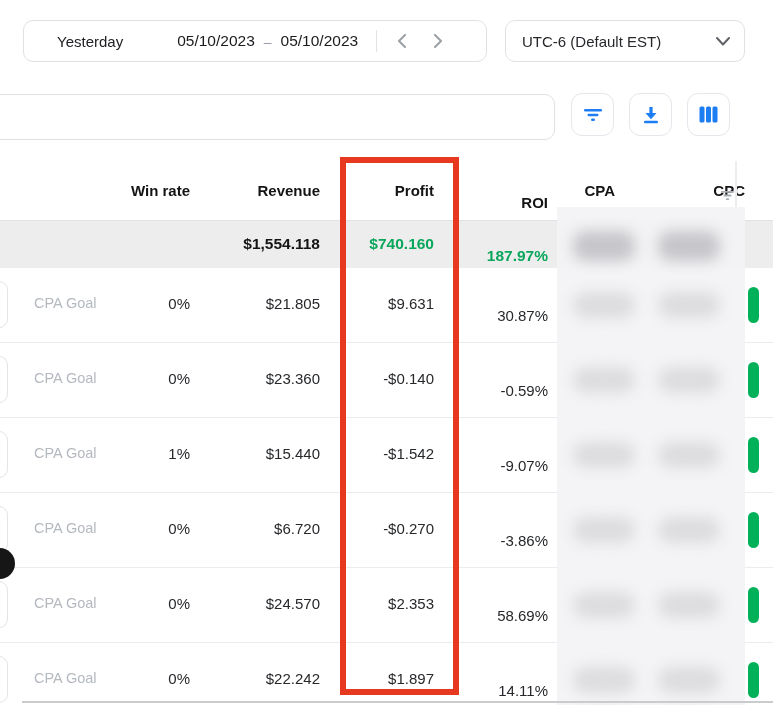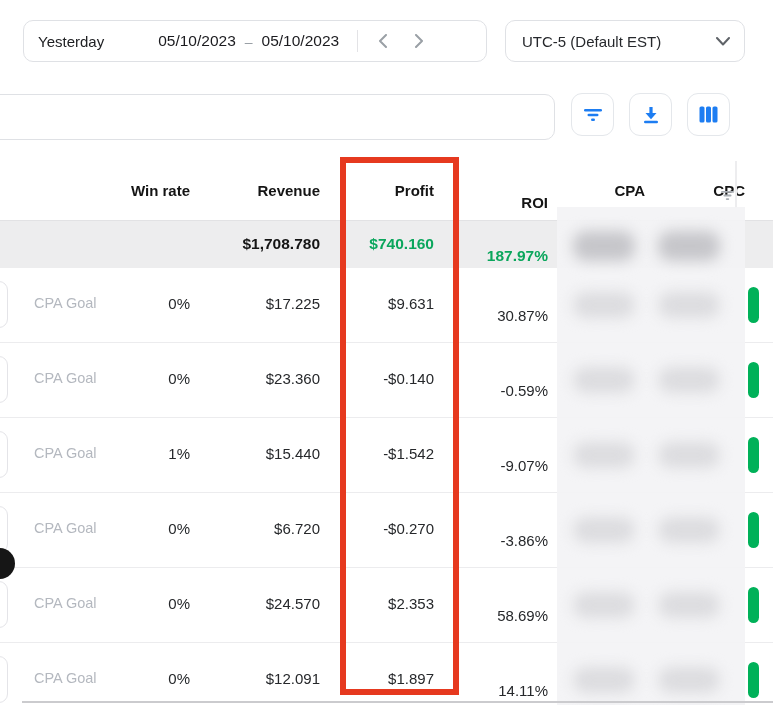--- a/index.html
+++ b/index.html
@@ -6,21 +6,21 @@
   body{
     width:773px;height:705px;position:relative;overflow:hidden;
     background:#ffffff;
     font-family:"Liberation Sans","DejaVu Sans",sans-serif;
     color:#202124;
   }
   
   .daterange{
     position:absolute;left:23px;top:20px;width:464px;height:42px;
     border:1.5px solid #dfe1e5;border-radius:10px;box-sizing:border-box;
-    display:flex;align-items:center;background:#fff;
+    display:flex;align-items:center;background:#fff;padding-left:19px;
   }
   .preset{margin-left:14px;font-size:15px;color:#202124;cursor:pointer;}
   .dates{margin-left:54px;display:flex;align-items:flex-end;gap:9px;font-size:15.5px;color:#1b1b1f;cursor:pointer;}
   .range-dash{color:#9aa0a6;font-size:14px;}
   .pipe{margin-left:18px;width:1px;height:22px;background:#e3e3e6;}
   .navchev{margin-left:14px;width:22px;height:22px;display:flex;align-items:center;justify-content:center;cursor:pointer;}
   .navchev svg{stroke:#9aa0a6;fill:none;stroke-width:2;stroke-linecap:round;stroke-linejoin:round;}
   .tz{
     position:absolute;left:505px;top:20px;width:240px;height:42px;
     border:1.5px solid #dfe1e5;border-radius:10px;box-sizing:border-box;
@@ -38,21 +38,21 @@
   .iconbtn{
     position:absolute;top:93px;width:43px;height:43px;
     border:1.5px solid #e4e7eb;border-radius:11px;background:#fff;box-sizing:border-box;
     display:flex;align-items:center;justify-content:center;cursor:pointer;
   }
   .iconbtn.b1{left:571px;} .iconbtn.b2{left:629px;} .iconbtn.b3{left:687px;}
   
   .th{position:absolute;top:182px;height:20px;font-size:15px;font-weight:700;color:#141414;text-align:right;cursor:pointer;}
   .c-win{left:88px;width:102px;} .c-rev{left:216px;width:104px;}
   .c-pro{left:330px;width:104px;} .c-roi{left:444px;width:104px;margin-top:12px;}
-  .c-cpa{left:543px;width:102px;} .c-cpc{left:645px;width:100px;}
+  .c-cpa{left:513px;width:102px;} .c-cpc{left:645px;width:100px;}
   .cpcfilter{position:absolute;left:720px;top:187px;cursor:pointer;}
   .hdivider{position:absolute;left:735px;top:161px;width:2px;height:47px;background:#ededef;}
   .sumrow{
     position:absolute;left:0;top:220px;width:773px;height:48px;
     background:#ededee;border-top:1px solid #e2e2e4;box-sizing:border-box;
   }
   .sumcell{position:absolute;top:14px;height:20px;font-size:15.5px;font-weight:700;text-align:right;color:#141414;}
   .pos{color:#0aa65c;} .neg{color:#e5494b;}
   .row{position:absolute;left:0;width:773px;height:75px;border-bottom:1px solid #ececee;box-sizing:border-box;background:#fff;}
   .r0{top:268px;} .r1{top:343px;} .r2{top:418px;} .r3{top:493px;} .r4{top:568px;} .r5{top:643px;border-bottom:none;}
@@ -90,21 +90,21 @@
       </svg>
   </span>
   <span class="navchev">
     <svg width="10" height="14" viewBox="0 0 10 14">
         <polyline points="2,1 8,7 2,13"></polyline>
       </svg>
   </span>
 </div>
 
 <div class="tz">
-  <span>UTC-5 (Default EST)</span>
+  <span>UTC-6 (Default EST)</span>
   <svg width="14" height="9" viewBox="0 0 14 9">
       <polyline points="1,1 7,7.5 13,1"></polyline>
     </svg>
 </div>
 
 <input class="search" type="text" value="" style="">
 
 <div class="iconbtn b1">
   <svg width="20" height="14" viewBox="0 0 20 14">
     <rect x="1" y="1" width="18" height="2.6" rx="1.3" fill="#1d7df2"></rect>
@@ -136,30 +136,30 @@
 <span class="cpcfilter">
   <svg width="15" height="11" viewBox="0 0 15 11">
     <rect x="1" y="1" width="13" height="1.8" rx="0.9" fill="#a8adb3"></rect>
     <rect x="3.5" y="4.6" width="8" height="1.8" rx="0.9" fill="#a8adb3"></rect>
     <rect x="5.8" y="8.2" width="3.4" height="1.8" rx="0.9" fill="#a8adb3"></rect>
   </svg>
 </span>
 <div class="hdivider"></div>
 
 <div class="sumrow">
-  <div class="sumcell c-rev">$1,708.780</div>
+  <div class="sumcell c-rev">$1,554.118</div>
   <div class="sumcell c-pro pos">$740.160</div>
   <div class="sumcell c-roi pos">187.97%</div>
 </div>
 
 <div class="row r0">
   <div class="stub"></div>
   <div class="goal">CPA Goal</div>
   <div class="cell c-win">0%</div>
-  <div class="cell c-rev">$17.225</div>
+  <div class="cell c-rev">$21.805</div>
   <div class="cell c-pro pos">$9.631</div>
   <div class="cell c-roi pos">30.87%</div>
 </div>
 <div class="row r1">
   <div class="stub"></div>
   <div class="goal">CPA Goal</div>
   <div class="cell c-win">0%</div>
   <div class="cell c-rev">$23.360</div>
   <div class="cell c-pro neg">-$0.140</div>
   <div class="cell c-roi neg">-0.59%</div>
@@ -185,21 +185,21 @@
   <div class="goal">CPA Goal</div>
   <div class="cell c-win">0%</div>
   <div class="cell c-rev">$24.570</div>
   <div class="cell c-pro pos">$2.353</div>
   <div class="cell c-roi pos">58.69%</div>
 </div>
 <div class="row r5">
   <div class="stub"></div>
   <div class="goal">CPA Goal</div>
   <div class="cell c-win">0%</div>
-  <div class="cell c-rev">$12.091</div>
+  <div class="cell c-rev">$22.242</div>
   <div class="cell c-pro pos">$1.897</div>
   <div class="cell c-roi pos">14.11%</div>
 </div>
 
 <div class="blurzone">
   <div class="blob cpa sum bt0"></div>
   <div class="blob cpc sum bt0"></div>
   <div class="blob cpa bt1"></div>
   <div class="blob cpc bt1"></div>
   <div class="blob cpa bt2"></div>

